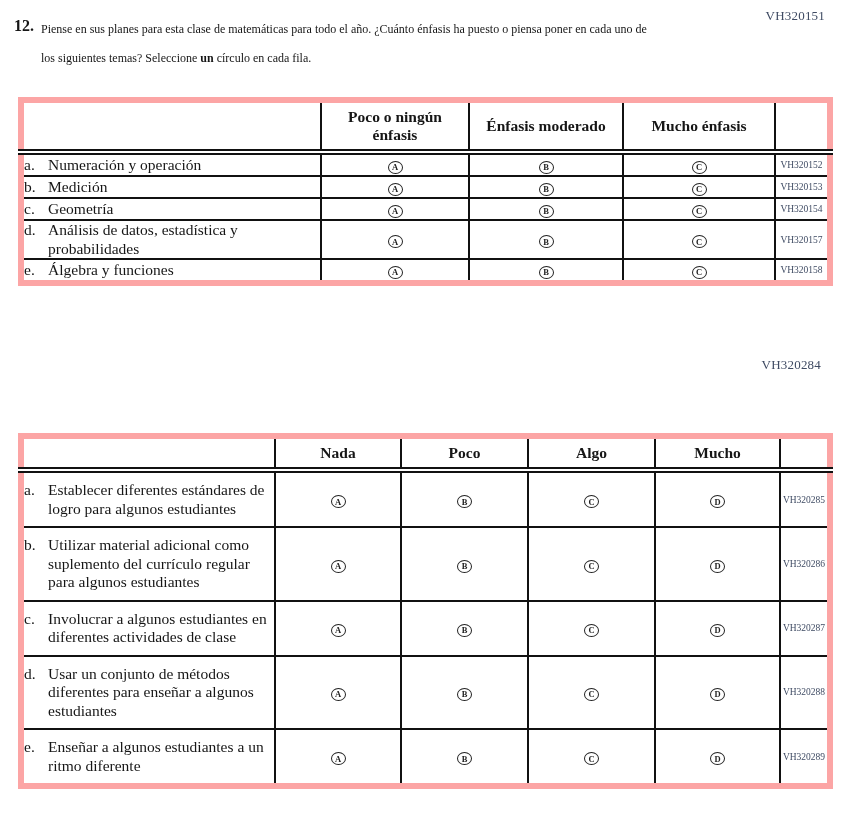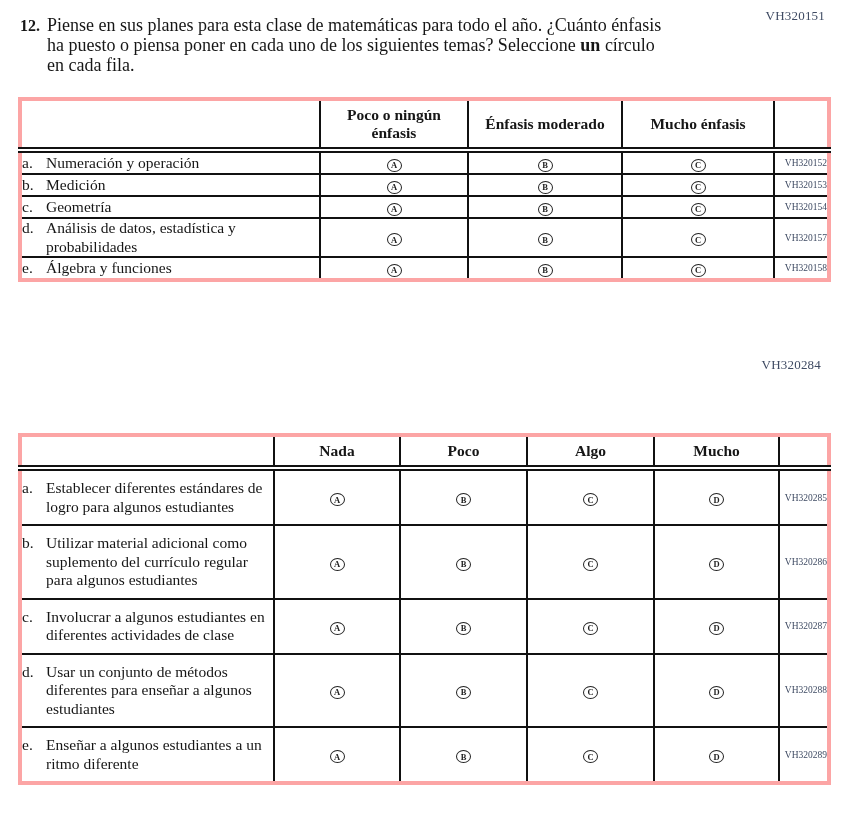--- a/index.html
+++ b/index.html
@@ -23,31 +23,31 @@
     display:flex;
   }
   .qnum {
     font-weight:bold;
     font-size:16px;
     line-height:21px;
     width:27px;
     flex:none;
   }
   .qtext {
-    font-size:18px;
-    line-height:20px;
+    font-size:12px;
+    line-height:29px;
     width:615px;
   }
   .qtext b { font-weight:bold; }
 
   table.grid {
     position:absolute;
     border-collapse:collapse;
     table-layout:fixed;
-    border:4px solid #fca5a5;
+    border:6px solid #fca5a5;
     padding-left:12px;
   }
   table.grid th, table.grid td {
     border:2px solid #111;
     padding:0;
     vertical-align:middle;
   }
   table.grid thead th {
     border-bottom:6px double #111;
     font-weight:bold;
@@ -80,33 +80,33 @@
     font-size:8.5px;
     font-weight:bold;
     color:#222;
     line-height:1;
     cursor:pointer;
     box-sizing:border-box;
   }
   td.code-cell {
     font-size:9.5px;
     color:#3f4b63;
-    text-align:right;
+    text-align:center;
     padding:0 1px;
   }
   #table1 tbody td { height:20px; }
 </style>
 </head>
 <body>
 
 <div class="page">
 
   <span class="vh-code" style="top:8px; right:16px;">VH320151</span>
 
-  <div class="question" style="left:20px; top:15px;">
+  <div class="question" style="left:14px; top:15px;">
     <span class="qnum">12.</span>
     <span class="qtext"><span>Piense en sus planes para esta clase de matemáticas para todo el año. ¿Cuánto énfasis ha puesto o piensa poner en cada uno de los siguientes temas? Seleccione </span><b>un</b><span> círculo en cada fila.</span></span>
   </div>
 
   <table class="grid" id="table1" style="left:18px; top:97px; width:809px;">
     <colgroup>
       <col style="width:300px">
         <col style="width:148px">
         <col style="width:154px">
       <col style="width:152px">

